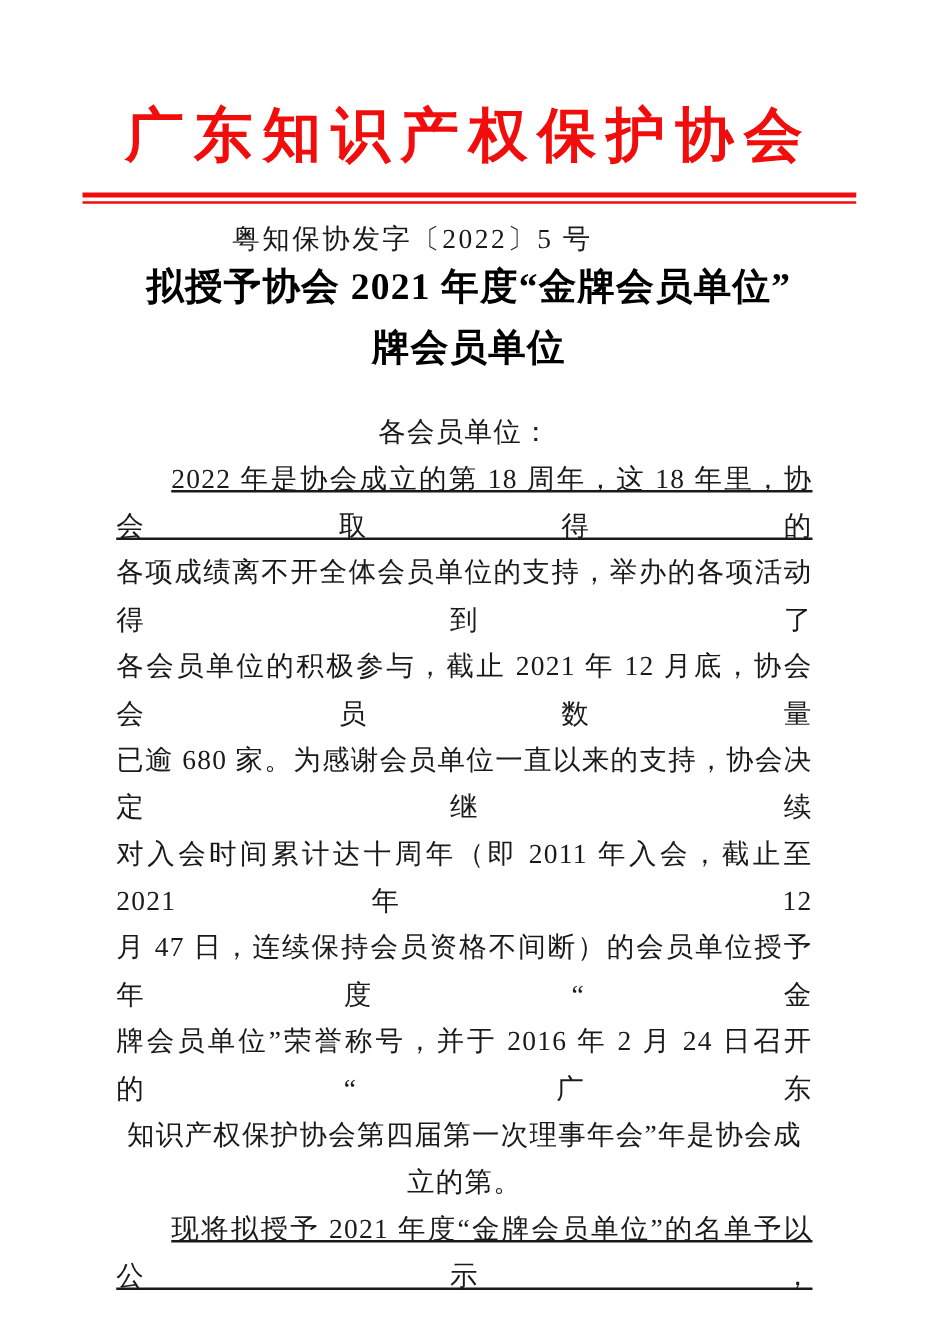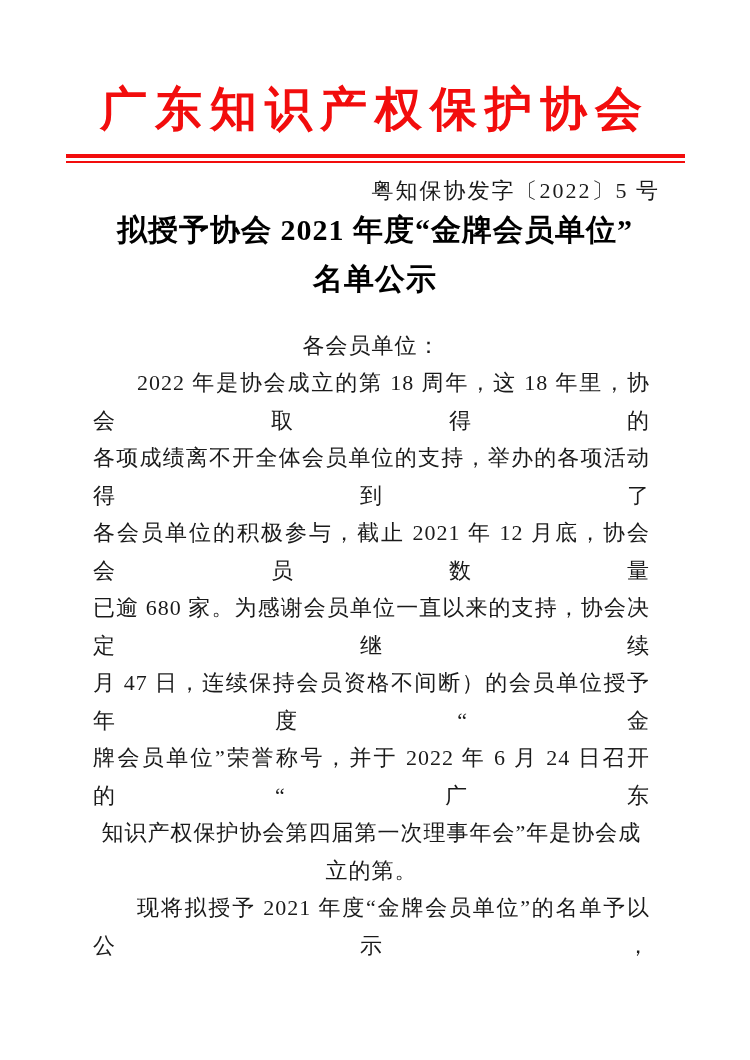--- a/index.html
+++ b/index.html
@@ -27,21 +27,21 @@
     white-space: nowrap;
   }
   .red-rule {
     margin: 18px 65px 0 66px;
     height: 3px;
     border-top: 4px solid #f20d0d;
     border-bottom: 2px solid #f20d0d;
   }
   .doc-number {
     margin: 14px 90px 0 0;
-    text-align: right;
+    text-align: center;
     font-size: 22px;
     line-height: 28px;
     color: #1a1a1a;
     letter-spacing: 2px;
   }
   .doc-title {
     margin: 0 95px;
     text-align: center;
     font-weight: bold;
     font-size: 30px;
@@ -51,42 +51,43 @@
   }
   .doc-title.first { }
   .doc-body {
     margin: 24px 100px 0 93px;
     font-size: 22px;
     line-height: 37.5px;
     color: #1a1a1a;
   }
   .bline { text-align: center; letter-spacing: 1px; }
   .bline.j { text-align: justify; text-align-last: justify; }
-  .bline.ind { text-indent: 44px; }
+  .bline.ind { text-indent: 44px; text-decoration: underline; }
 </style>
 </head>
 <body>
 
 <div class="page">
 
   <div class="org-title">广东知识产权保护协会</div>
 
   <div class="red-rule"></div>
 
   <div class="doc-number">粤知保协发字〔2022〕5 号</div>
 
   <div class="doc-title first">拟授予协会 2021 年度“金牌会员单位”</div>
 
-  <div class="doc-title">名单公示</div>
+  <div class="doc-title">牌会员单位</div>
 
   <div class="doc-body">
       <div class="bline">各会员单位：</div>
       <div class="bline j ind">2022 年是协会成立的第 18 周年，这 18 年里，协会取得的</div>
       <div class="bline j">各项成绩离不开全体会员单位的支持，举办的各项活动得到了</div>
       <div class="bline j">各会员单位的积极参与，截止 2021 年 12 月底，协会会员数量</div>
       <div class="bline j">已逾 680 家。为感谢会员单位一直以来的支持，协会决定继续</div>
+      <div class="bline j">对入会时间累计达十周年（即 2011 年入会，截止至 2021 年 12</div>
       <div class="bline j">月 47 日，连续保持会员资格不间断）的会员单位授予年度“金</div>
-      <div class="bline j">牌会员单位”荣誉称号，并于 2022 年 6 月 24 日召开的“广东</div>
+      <div class="bline j">牌会员单位”荣誉称号，并于 2016 年 2 月 24 日召开的“广东</div>
       <div class="bline">知识产权保护协会第四届第一次理事年会”年是协会成立的第。</div>
       <div class="bline j ind">现将拟授予 2021 年度“金牌会员单位”的名单予以公示，</div>
     </div>
 
 </div>
 
 </body></html>

